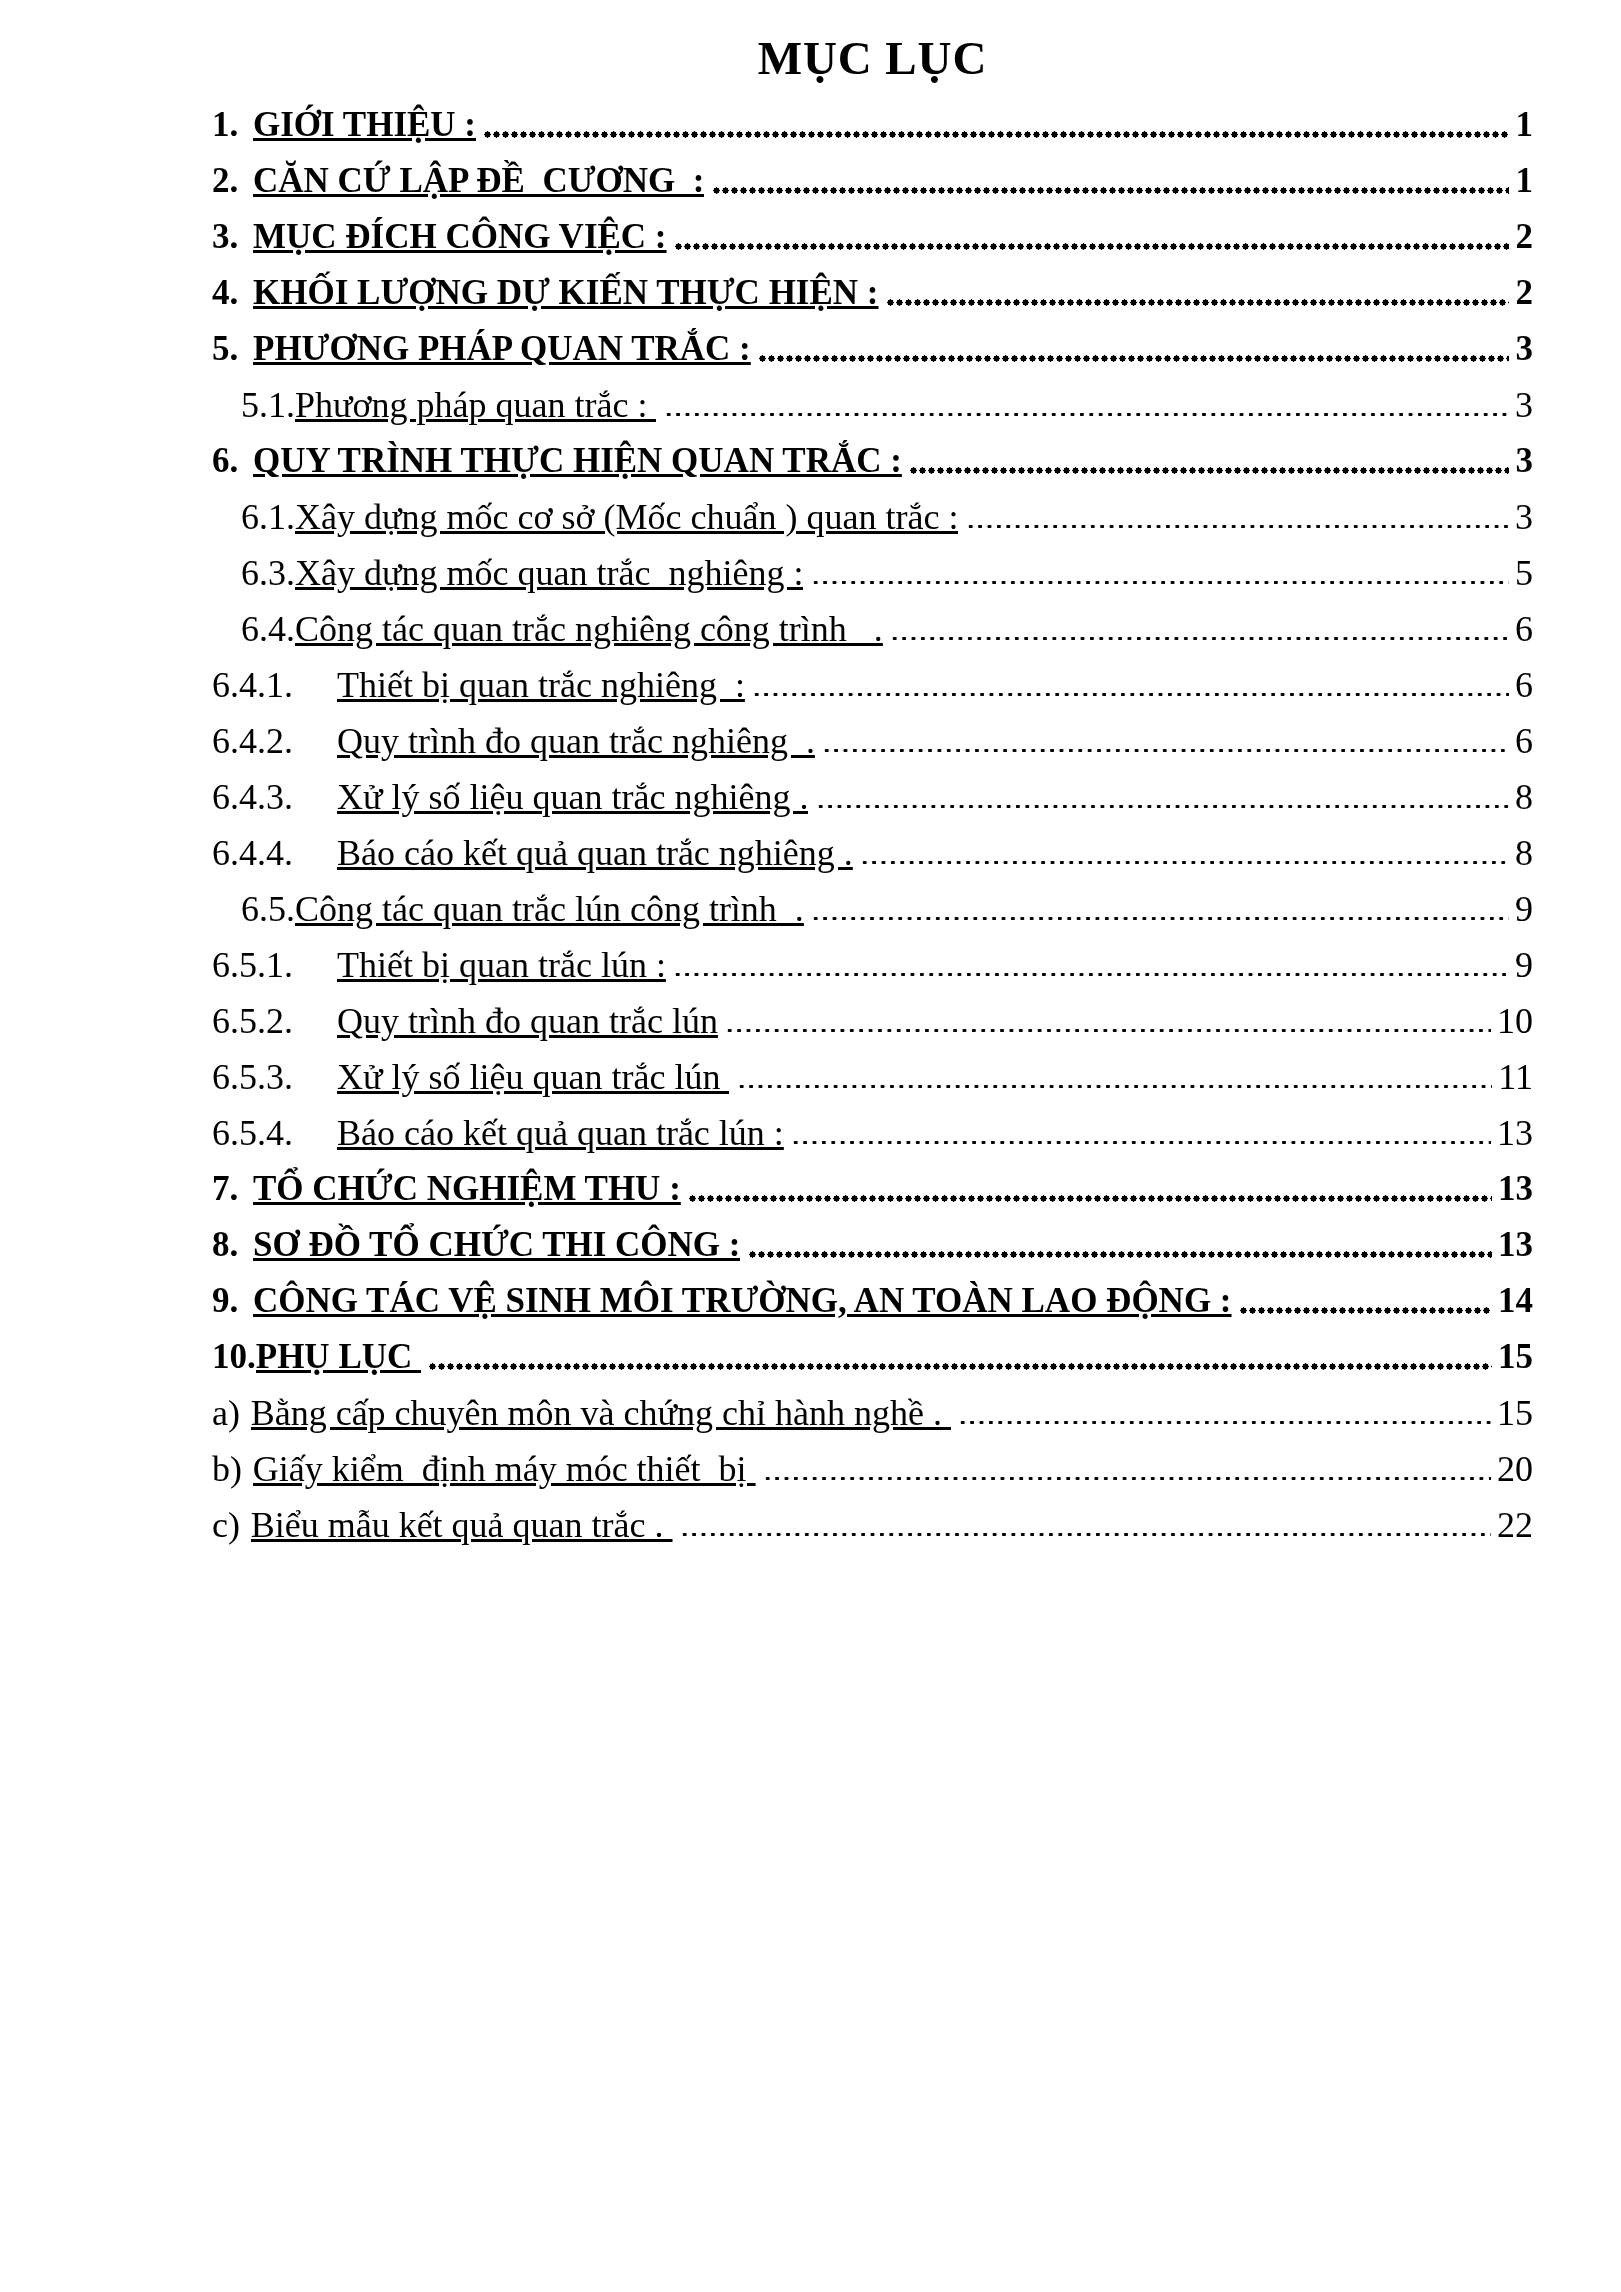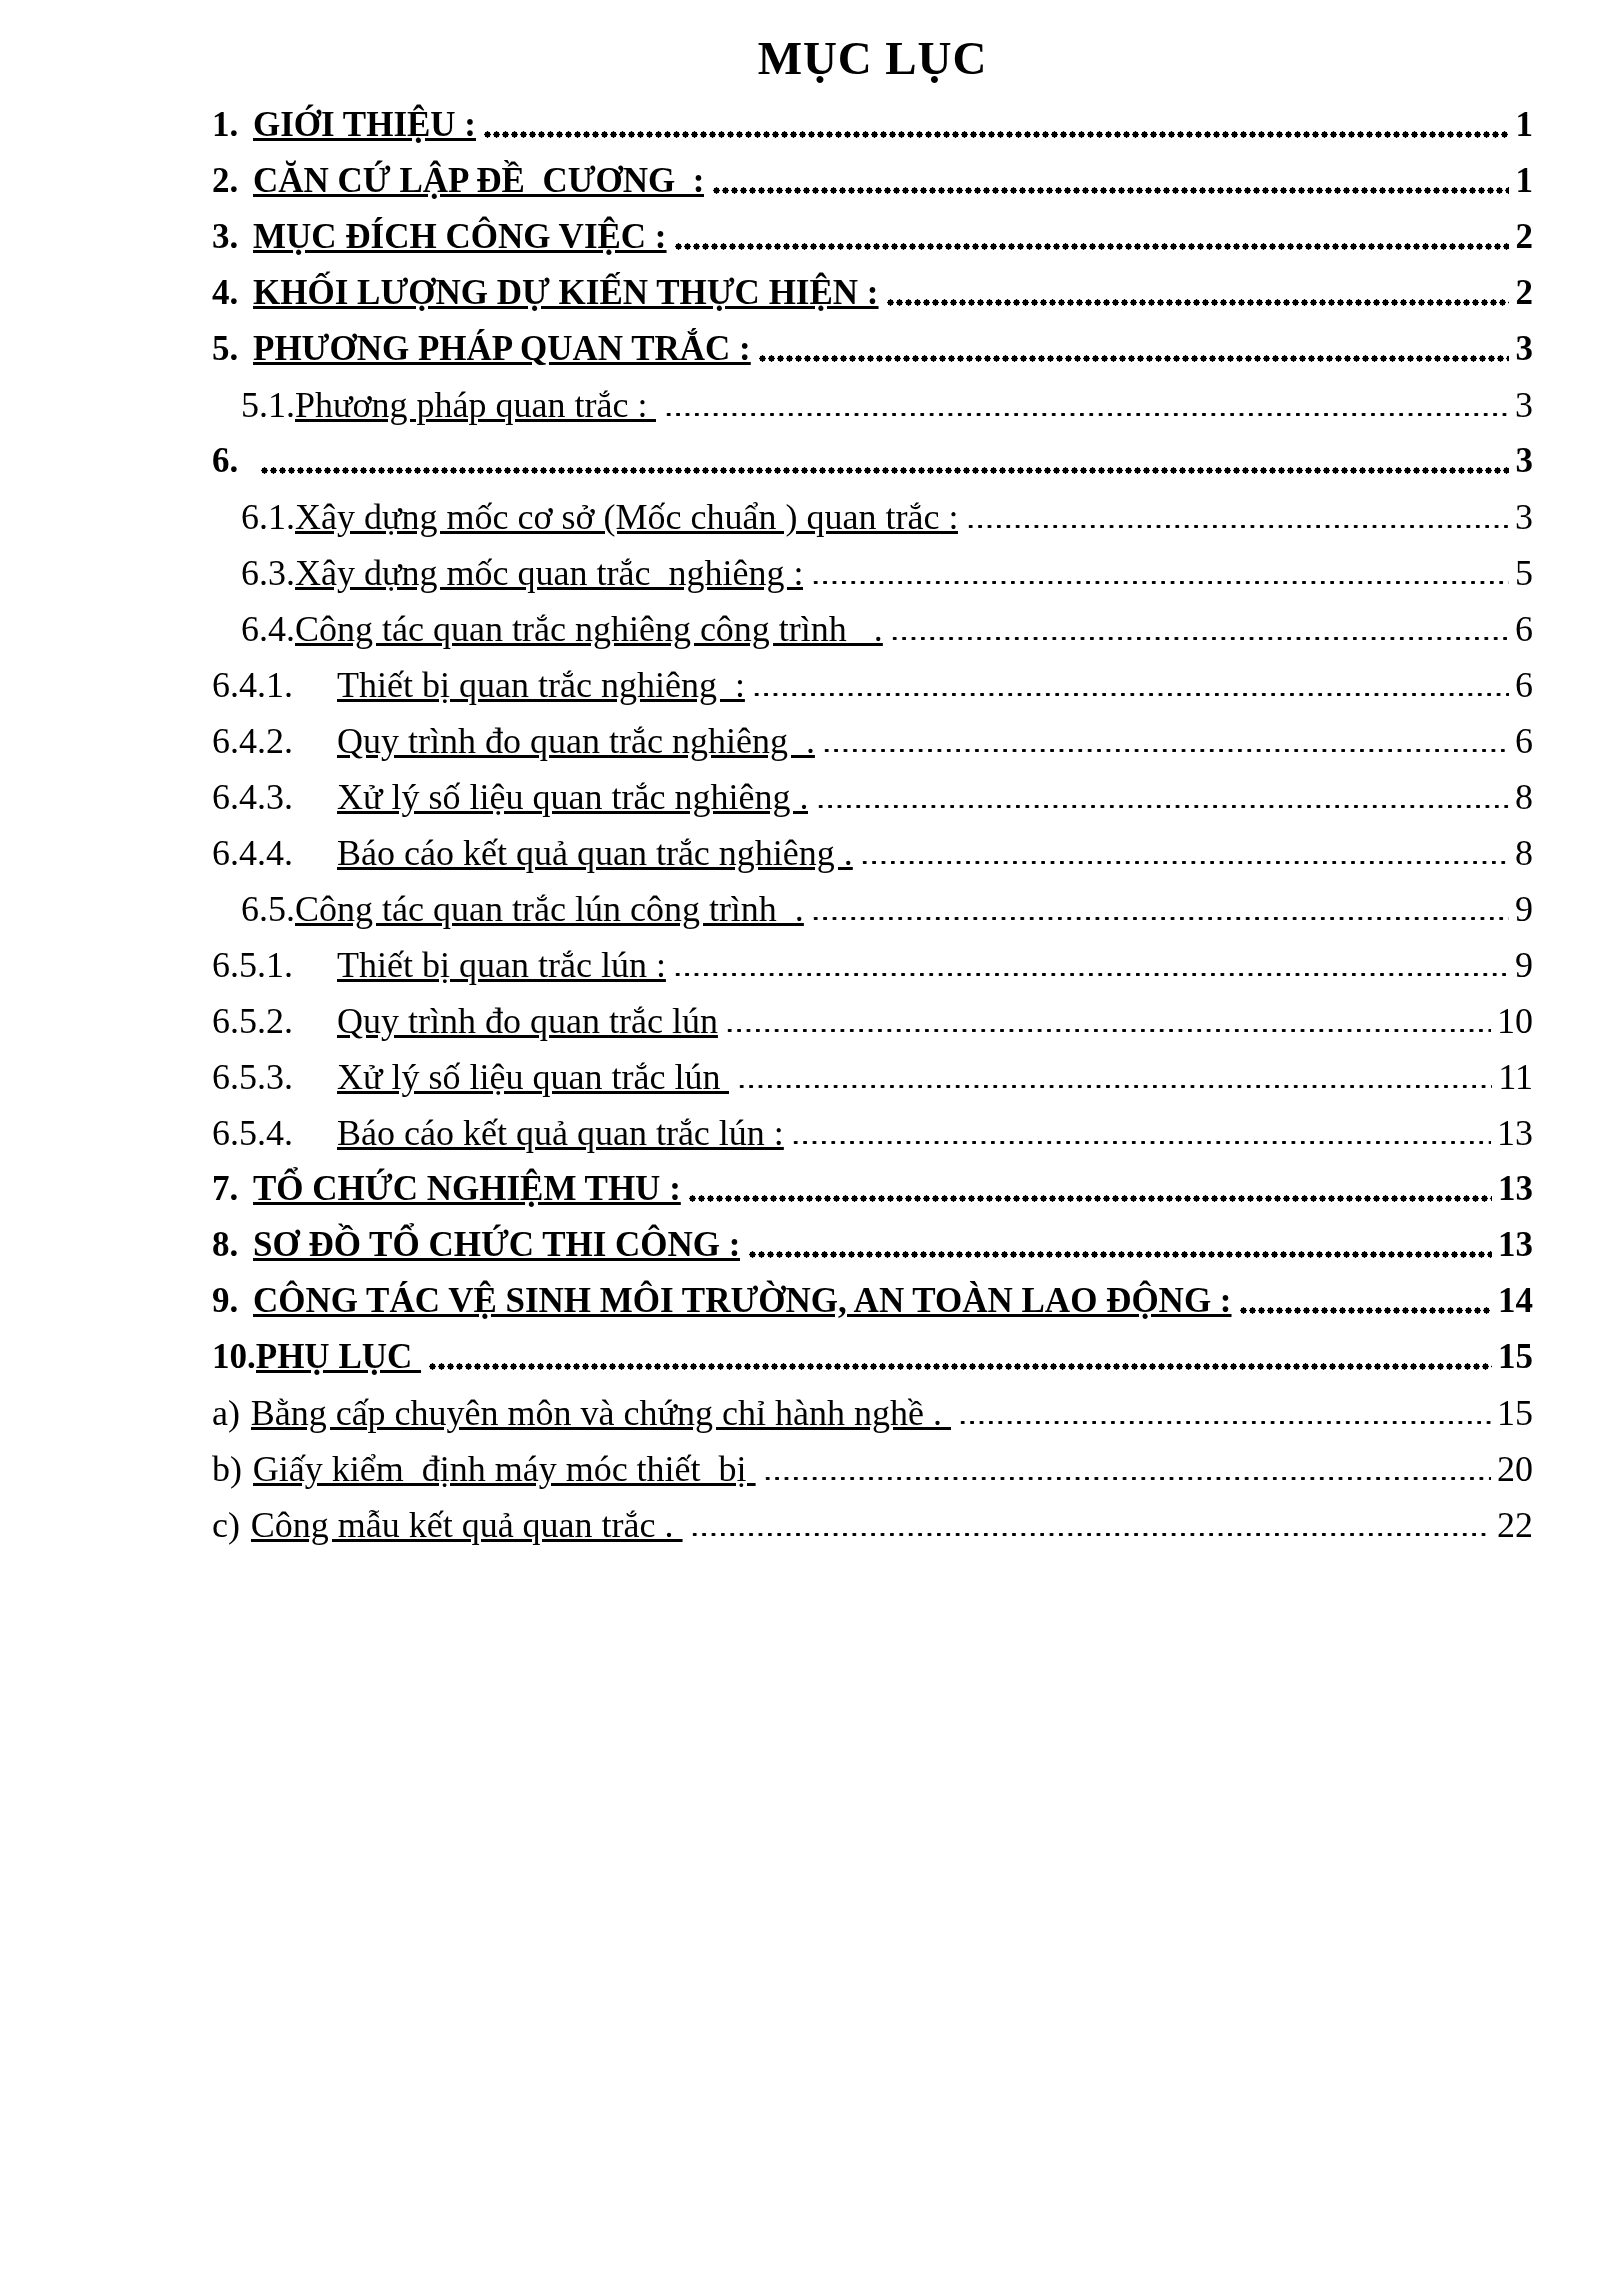--- a/index.html
+++ b/index.html
@@ -85,20 +85,21 @@
     <span class="pg">3</span>
   </div>
       <div class="row h2">
     <span class="num">5.1.</span>
     <span class="txt">Phương pháp quan trắc : </span>
     <span class="leader"></span>
     <span class="pg">3</span>
   </div>
       <div class="row h1">
     <span class="num">6.</span>
+    <span class="txt">QUY TRÌNH THỰC HIỆN QUAN TRẮC :</span>
     <span class="leader"></span>
     <span class="pg">3</span>
   </div>
       <div class="row h2">
     <span class="num">6.1.</span>
     <span class="txt">Xây dựng mốc cơ sở (Mốc chuẩn ) quan trắc :</span>
     <span class="leader"></span>
     <span class="pg">3</span>
   </div>
       <div class="row h2">
@@ -198,19 +199,19 @@
     <span class="pg">15</span>
   </div>
       <div class="row app">
     <span class="num">b)</span>
     <span class="txt">Giấy kiểm  định máy móc thiết  bị </span>
     <span class="leader"></span>
     <span class="pg">20</span>
   </div>
       <div class="row app">
     <span class="num">c)</span>
-    <span class="txt">Công mẫu kết quả quan trắc . </span>
+    <span class="txt">Biểu mẫu kết quả quan trắc . </span>
     <span class="leader"></span>
     <span class="pg">22</span>
   </div>
     </div>
 </div>
 
 
 </body></html>

